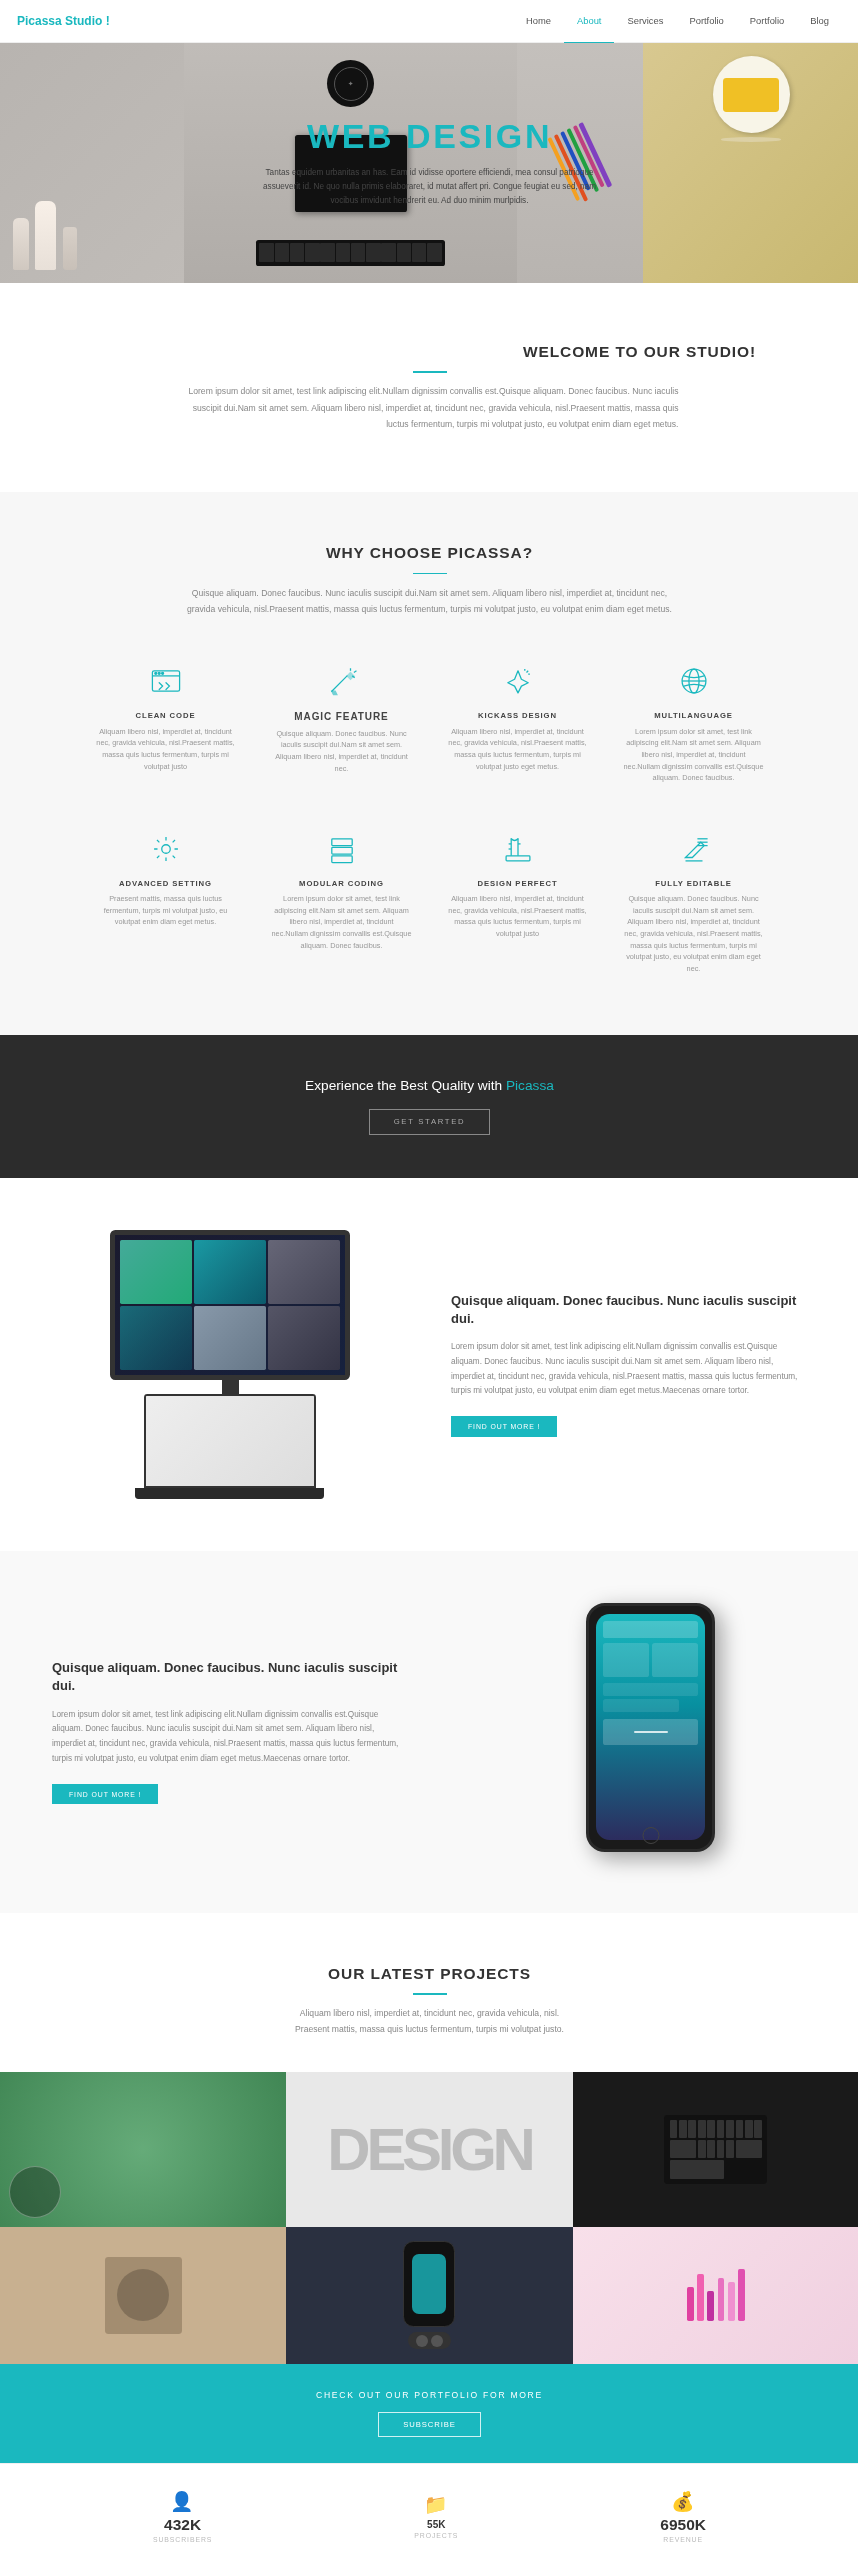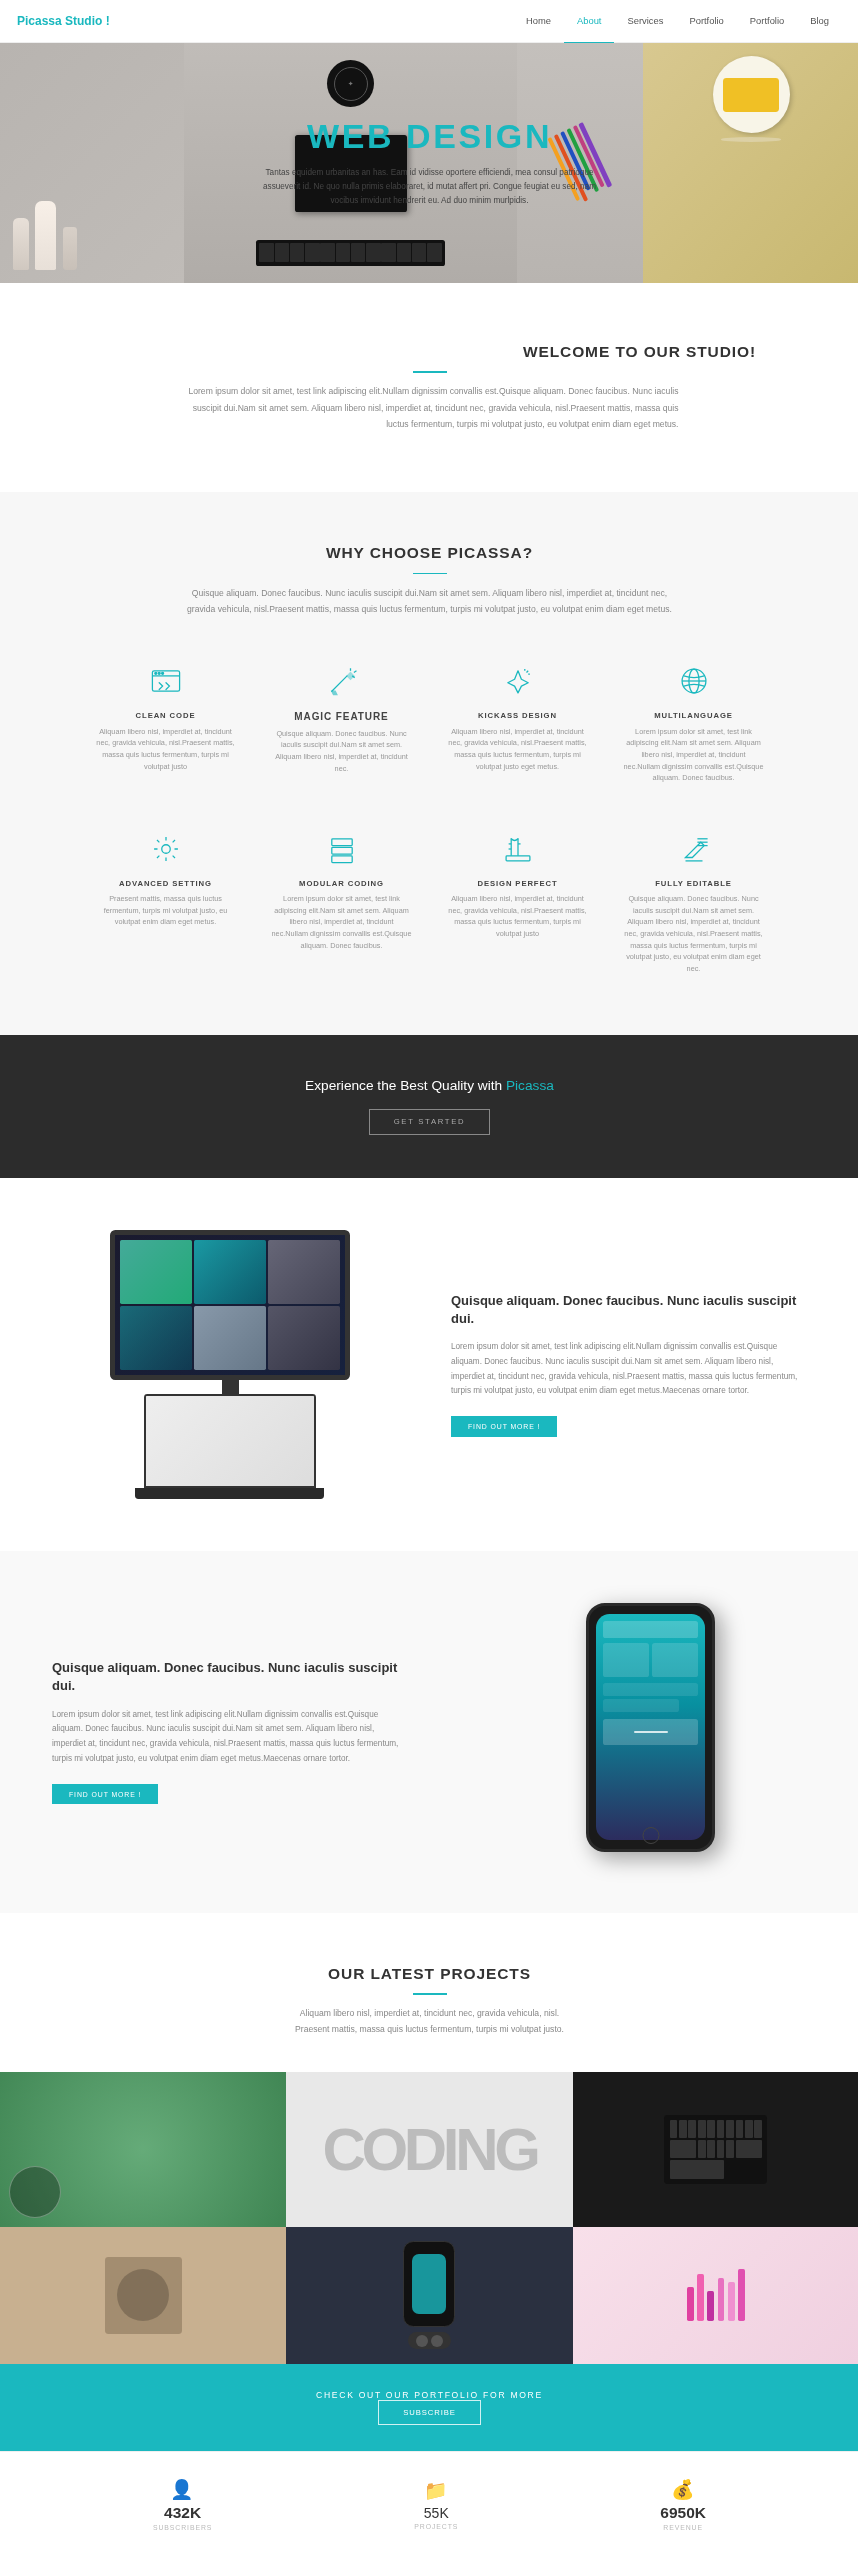--- a/index.html
+++ b/index.html
@@ -309,21 +309,21 @@
   </div>
 
   <div style="display:grid;grid-template-columns:repeat(3,1fr);gap:0;">
 
     <div class="project-cell" style="height:155px;background:linear-gradient(135deg,#7abf8c,#5a9f6c);position:relative;overflow:hidden;cursor:pointer;">
       <div style="position:absolute;inset:0;background:radial-gradient(circle,rgba(100,170,120,0.8),rgba(60,130,80,0.9));display:flex;align-items:flex-end;padding:8.6px;">
         <div style="width:52px;height:52px;background:rgba(0,0,0,0.3);border-radius:50%;border:1.7px solid rgba(255,255,255,0.3);"></div>
       </div>
     </div>
     <div class="project-cell" style="height:155px;background:#e8e8e8;position:relative;overflow:hidden;cursor:pointer;display:flex;align-items:center;justify-content:center;">
-      <span style="font-size:60px;font-weight:900;color:#aaa;letter-spacing:-4.3px;opacity:0.7;">CODING</span>
+      <span style="font-size:60px;font-weight:900;color:#aaa;letter-spacing:-4.3px;opacity:0.7;">DESIGN</span>
     </div>
     <div class="project-cell" style="height:155px;background:#1a1a1a;position:relative;overflow:hidden;cursor:pointer;display:flex;align-items:center;justify-content:center;">
 
       <div style="width:103px;height:69px;background:#111;border-radius:3.4px;padding:5.2px;display:grid;grid-template-columns:repeat(10,1fr);gap:1.7px;">
         <div style="background:#333;border-radius:0.9px;"></div>
         <div style="background:#333;border-radius:0.9px;"></div>
         <div style="background:#333;border-radius:0.9px;"></div>
         <div style="background:#333;border-radius:0.9px;"></div>
         <div style="background:#333;border-radius:0.9px;"></div>
         <div style="background:#333;border-radius:0.9px;"></div>
@@ -363,34 +363,34 @@
         <div style="width:6.9px;height:47px;background:#f060b0;border-radius:1.7px;"></div>
         <div style="width:6.9px;height:30px;background:#c030a0;border-radius:1.7px;"></div>
         <div style="width:6.9px;height:43px;background:#e870c0;border-radius:1.7px;"></div>
         <div style="width:6.9px;height:39px;background:#f090d0;border-radius:1.7px;"></div>
         <div style="width:6.9px;height:52px;background:#e050b0;border-radius:1.7px;"></div>
       </div>
     </div>
   </div>
 
   <div style="background:#1ab8bf;padding:26px;text-align:center;">
-    <p style="font-size:8.6px;letter-spacing:1.7px;color:#fff;text-transform:uppercase;margin-bottom:0;">CHECK OUT OUR PORTFOLIO FOR MORE</p>
+    <p style="font-size:8.6px;letter-spacing:1.7px;color:#fff;text-transform:uppercase;margin-bottom:12px;">CHECK OUT OUR PORTFOLIO FOR MORE</p>
     <button style="border:0.9px solid rgba(255,255,255,0.8);color:#fff;background:transparent;padding:6.9px 24px;font-size:7.7px;cursor:pointer;text-transform:uppercase;letter-spacing:0.9px;">SUBSCRIBE</button>
   </div>
 </div>
 
 <div style="background:#fff;padding:26px 52px;display:flex;justify-content:space-around;align-items:center;border-top:0.9px solid #f0f0f0;">
   <div style="text-align:center;">
     <div style="font-size:19px;color:#1ab8bf;margin-bottom:3.4px;">👤</div>
     <div style="font-size:15.5px;font-weight:bold;color:#333;">432K</div>
     <div style="font-size:6.9px;color:#bbb;letter-spacing:0.9px;text-transform:uppercase;margin-top:1.7px;">SUBSCRIBERS</div>
   </div>
   <div style="text-align:center;">
     <div style="font-size:19px;color:#1ab8bf;margin-bottom:3.4px;">📁</div>
-    <div style="font-size:14px;font-weight:normal;color:#333;">55K</div>
+    <div style="font-size:10px;font-weight:bold;color:#333;">55K</div>
     <div style="font-size:6.9px;color:#bbb;letter-spacing:0.9px;text-transform:uppercase;margin-top:1.7px;">PROJECTS</div>
   </div>
   <div style="text-align:center;">
     <div style="font-size:19px;color:#1ab8bf;margin-bottom:3.4px;">💰</div>
     <div style="font-size:15.5px;font-weight:bold;color:#333;">6950K</div>
     <div style="font-size:6.9px;color:#bbb;letter-spacing:0.9px;text-transform:uppercase;margin-top:1.7px;">REVENUE</div>
   </div>
 </div>
 
 

